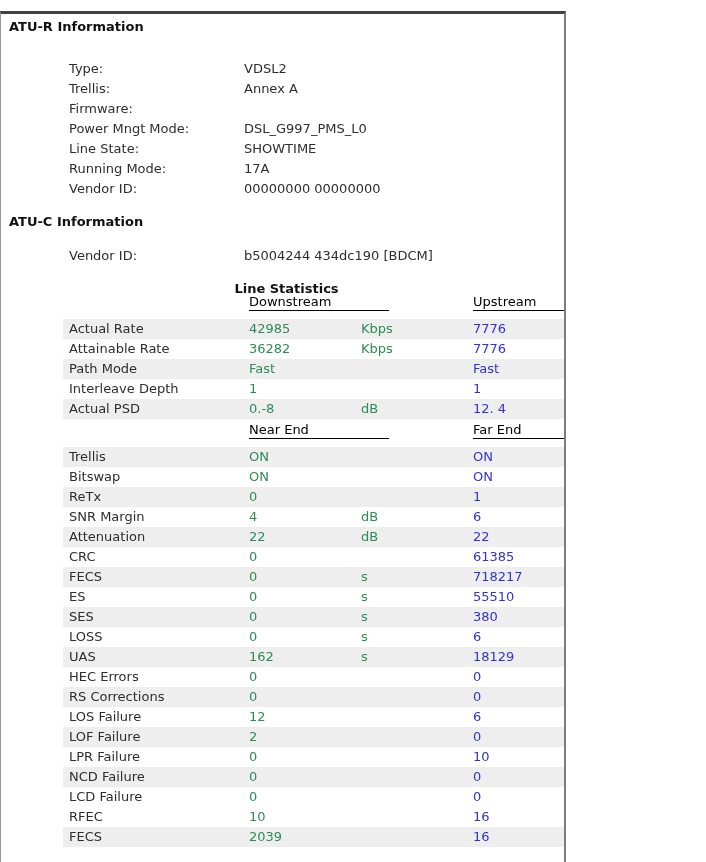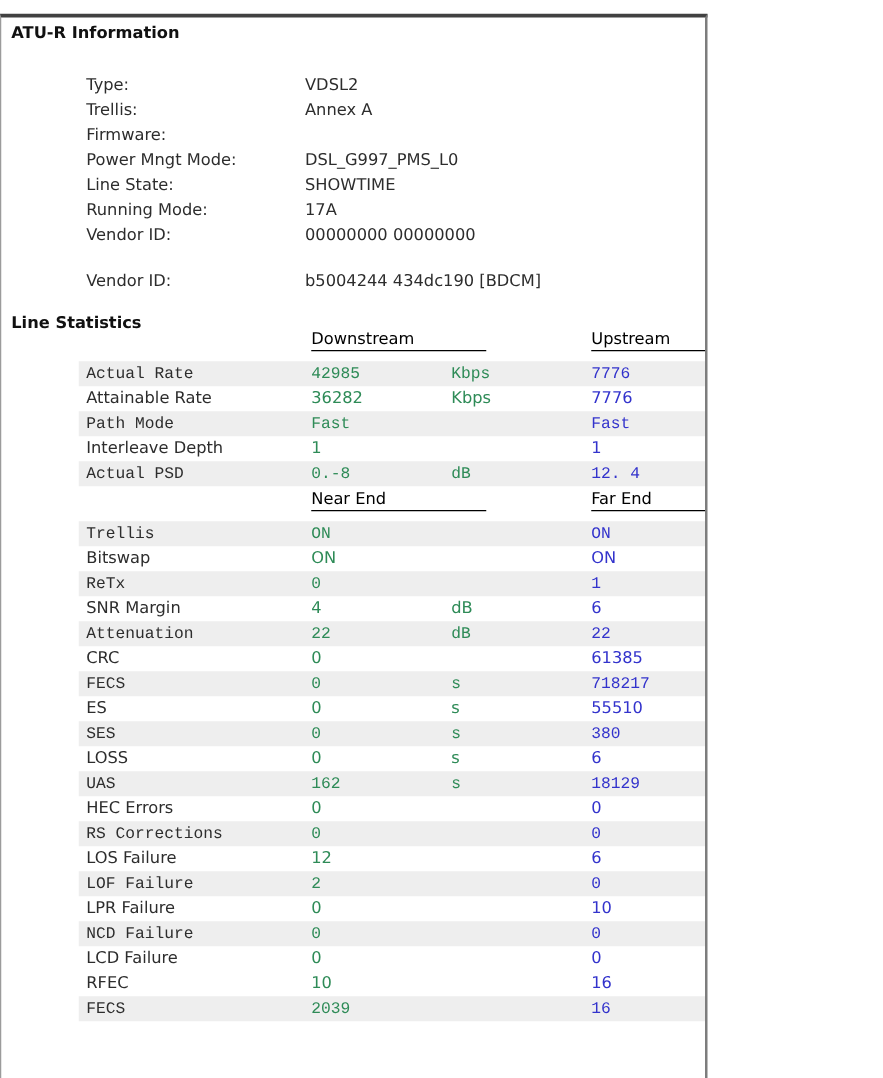--- a/index.html
+++ b/index.html
@@ -30,21 +30,21 @@
   }
   .section-title {
     font-weight: bold;
     color: var(--heading);
     margin-left: 8px;
     height: 15px;
     line-height: 15px;
   }
   #title-atur { margin-top: 5px; }
   #title-atuc { margin-top: 15px; }
-  #title-stats { margin-top: 15px; }
+  #title-stats { margin-top: 15px; text-align: center; }
 
   .info-row { height: 20px; line-height: 20px; position: relative; }
   #atur-fields { margin-top: 25px; }
   #atuc-fields { margin-top: 17px; }
   .ilabel { position: absolute; left: 68px; white-space: pre; }
   .ivalue { position: absolute; left: 243px; white-space: pre; }
 
   .stats-header { position: relative; height: 18px; }
   #stats-header-1 { margin-top: 5px; }
   #stats-header-2 { margin-top: 10px; }
@@ -61,21 +61,21 @@
   .colhead.c1 { left: 248px; }
   .colhead.c2 { left: 472px; }
 
   .stat-row {
     height: 20px;
     line-height: 20px;
     margin-left: 62px;
     width: 633px;
     position: relative;
   }
-  .stat-row.stripe { background: var(--stripe); font-family: Liberation Mono, monospace; }
+  .stat-row.stripe { background: var(--stripe); }
   .slabel { position: absolute; left: 6px; color: var(--text); white-space: pre; }
   .sval, .sunit { position: absolute; white-space: pre; }
   .v1 { left: 186px; color: var(--green); }
   .u1 { left: 298px; color: var(--green); }
   .v2 { left: 410px; color: var(--blue); }
   .u2 { left: 528px; color: var(--blue); }
 </style>
 </head>
 <body>
 
@@ -106,20 +106,21 @@
       <div class="info-row">
         <span class="ilabel">Running Mode:</span>
         <span class="ivalue">17A</span>
       </div>
       <div class="info-row">
         <span class="ilabel">Vendor ID:</span>
         <span class="ivalue">00000000 00000000</span>
       </div>
     </div>
 
+  <div class="section-title" id="title-atuc">ATU-C Information</div>
 
   <div id="atuc-fields">
       <div class="info-row">
         <span class="ilabel">Vendor ID:</span>
         <span class="ivalue">b5004244 434dc190 [BDCM]</span>
       </div>
     </div>
 
   <div class="section-title" id="title-stats">Line Statistics</div>
 

